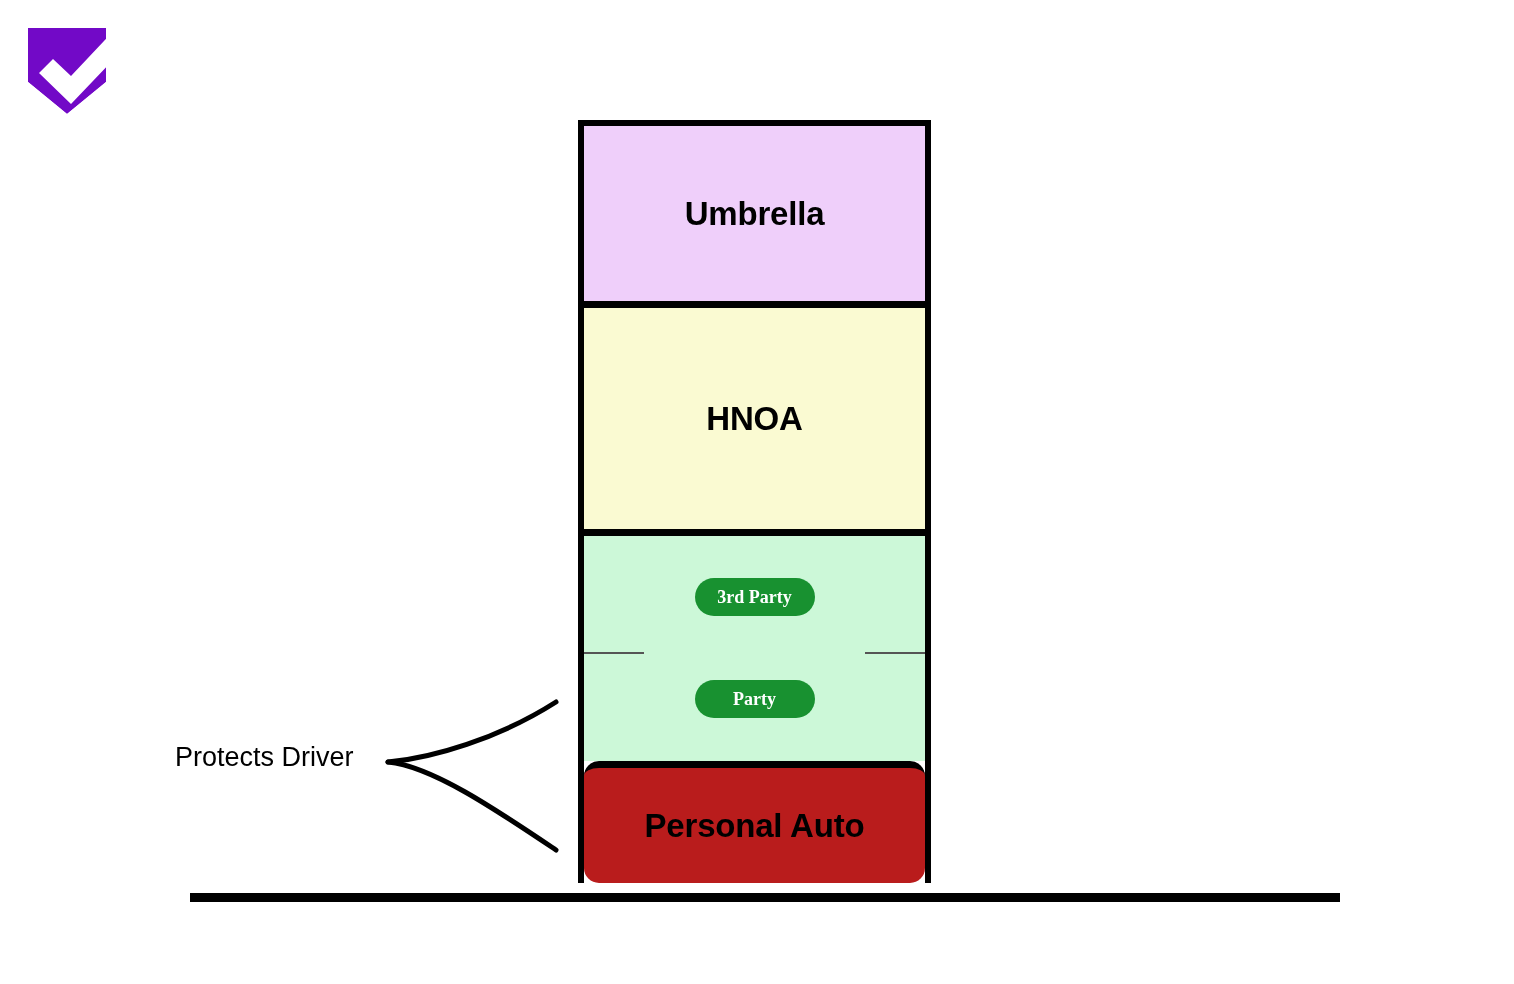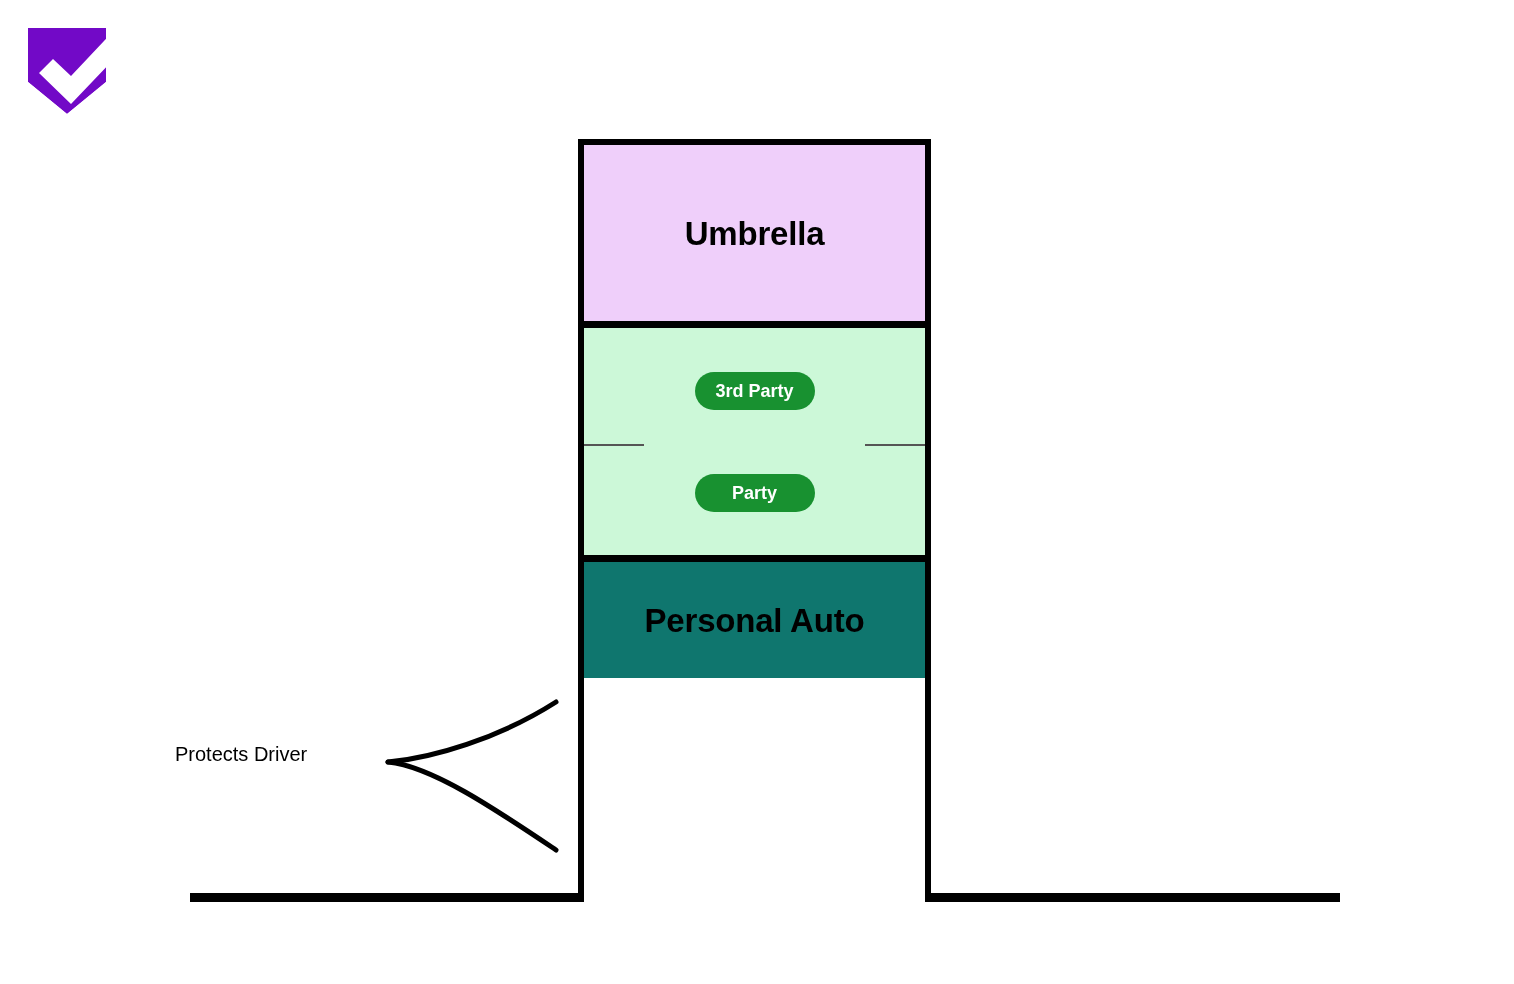--- a/index.html
+++ b/index.html
@@ -32,21 +32,21 @@
     top: 893px;
     width: 1150px;
     height: 9px;
     background: #000000;
   }
 
   
   #coverage-stack {
     position: absolute;
     left: 578px;
-    top: 139px;
+    top: 120px;
     width: 353px;
     height: 763px;
     box-sizing: border-box;
     border: 6px solid #000000;
     border-bottom: none;
     display: flex;
     flex-direction: column;
     background: #ffffff;
   }
   .stack-layer {
@@ -57,21 +57,21 @@
     align-items: center;
     justify-content: center;
     width: 100%;
   }
   .stack-layer + .stack-layer {
     border-top: 7px solid #000000;
   }
   .layer-umbrella  { height: 176px; background: #efcffa; }
   .layer-hnoa      { height: 230px; background: #fafad2; }
   .layer-commercial{ height: 234px; background: #ccf8d8; }
-  .layer-personal  { height: 123px; background: #0f766e; }
+  .layer-personal  { height: 123px; background: #b91c1c; border-radius: 15px; }
 
   .layer-title {
     font-size: 33px;
     font-weight: bold;
     letter-spacing: -0.2px;
     line-height: 1;
     white-space: nowrap;
     z-index: 2;
   }
 
@@ -94,40 +94,41 @@
     padding: 0 18px;
     box-sizing: border-box;
     border-radius: 19px;
     background: #189130;
     color: #ffffff;
     font-size: 18px;
     font-weight: bold;
     line-height: 1;
     white-space: nowrap;
     z-index: 2;
+    font-family: Liberation Serif, serif;
   }
   .badge-top    { margin-bottom: 32px; }
   .badge-bottom { margin-top: 32px; }
 
   .title-rule {
     position: absolute;
     top: 116px;
     height: 2px;
     background: #555555;
     z-index: 1;
   }
   .title-rule.left  { left: 0px;  width: 60px; }
   .title-rule.right { right: 0px; width: 60px; }
 
   
   #protects-driver-annotation {
     position: absolute;
     left: 175px;
     top: 744px;
-    font-size: 20px;
+    font-size: 27px;
     font-weight: normal;
     line-height: 1;
     white-space: nowrap;
   }
   #brace-connector {
     position: absolute;
     left: 380px;
     top: 695px;
     width: 185px;
     height: 165px;
@@ -151,20 +152,23 @@
 </div>
 
 <div id="ground-line"></div>
 
 <div id="coverage-stack">
 
   <div class="stack-layer layer-umbrella">
     <span class="layer-title">Umbrella</span>
   </div>
 
+  <div class="stack-layer layer-hnoa">
+    <span class="layer-title">HNOA</span>
+  </div>
 
   <div class="stack-layer layer-commercial">
     <div class="commercial-inner">
       <span class="title-rule left"></span>
       <span class="title-rule right"></span>
 
       <span class="pill-badge badge-top">3rd Party</span>
 
 
       <span class="pill-badge badge-bottom">Party</span>

